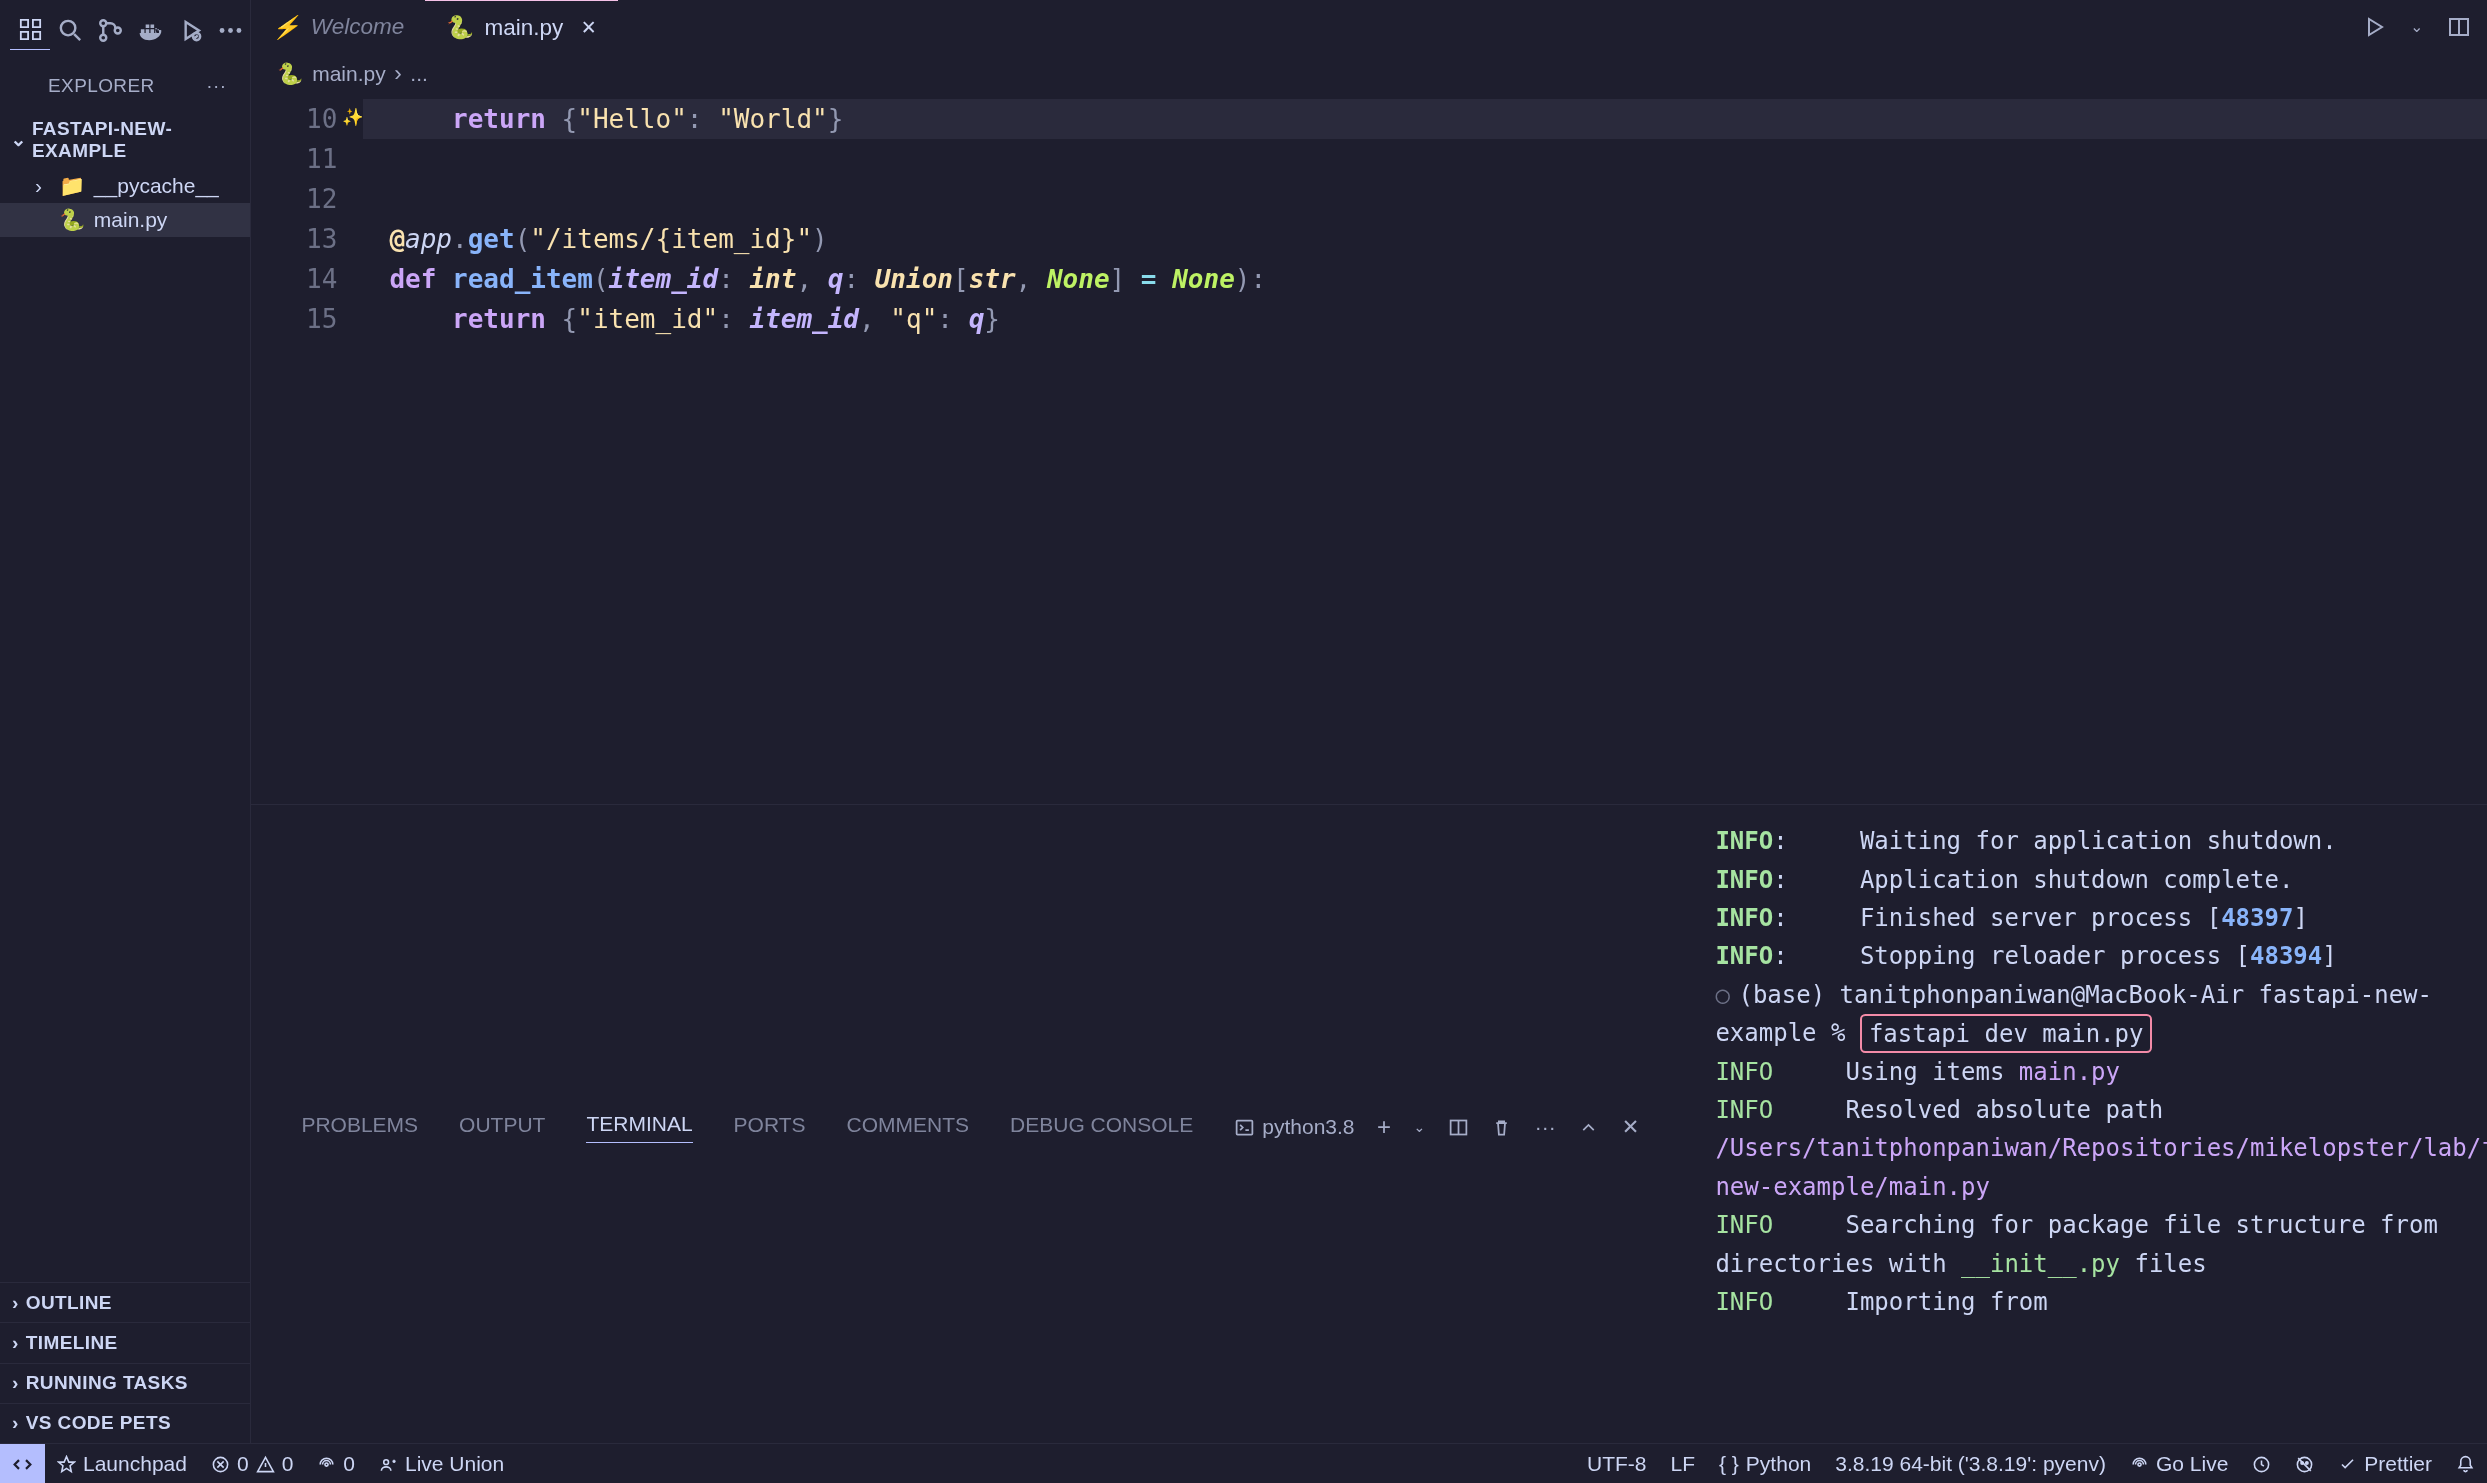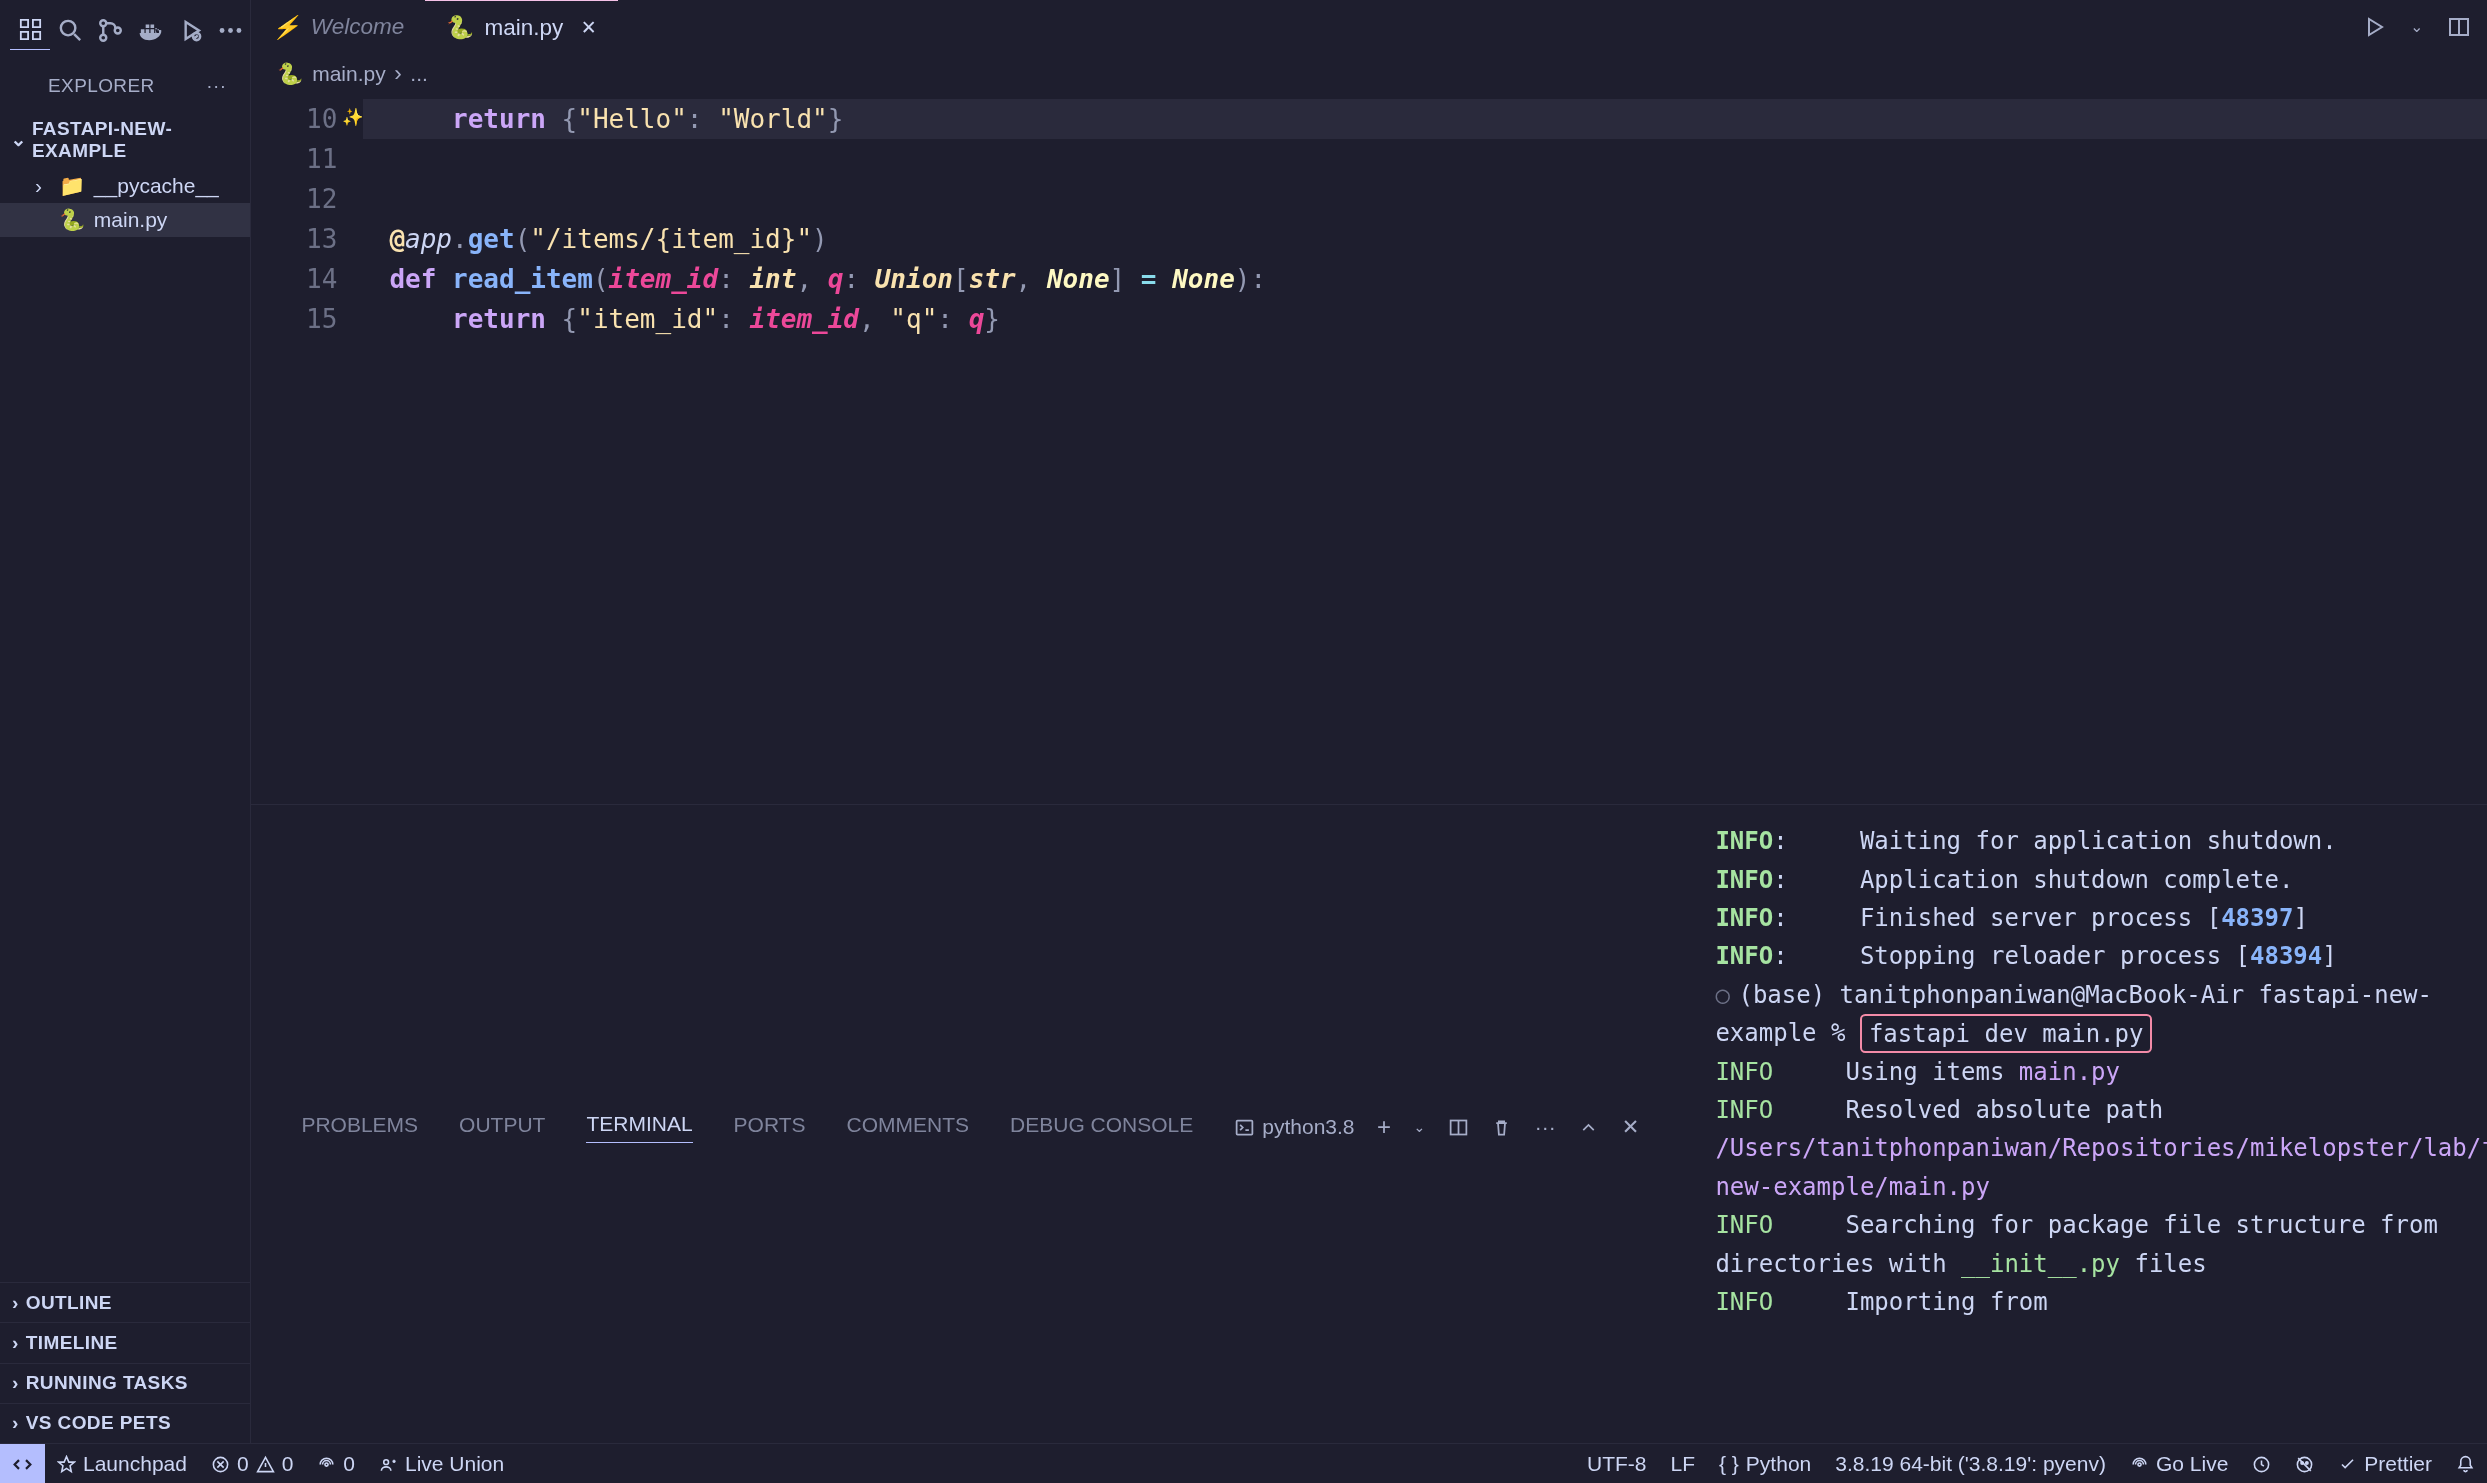--- a/index.html
+++ b/index.html
@@ -155,27 +155,27 @@
 .code-line.highlighted { background: #2a2a3c; }
 .sparkle {
   position: absolute;
   left: -21px;
   top: 5.2px;
   font-size: 17.3px;
 }
 .kw { color: #cba6f7; font-weight: bold; }
 .fn { color: #89b4fa; font-weight: bold; }
 .str { color: #f9e2af; }
-.param { color: #ec4899; font-style: italic; font-weight: bold;}
+.param { color: #c4b5fd; font-style: italic; font-weight: bold;}
 .type { color: #f9e2af; font-style: italic; font-weight: bold;}
 .deco-at { color: #f9e2af; font-weight: bold;}
 .deco-name { color: #89b4fa; font-weight: bold;}
 .punct { color: #9399b2; }
 .op { color: #89dceb; font-weight: bold; }
-.none-lit { color: #fef9c3; font-style: italic; font-weight:bold;}
+.none-lit { color: #bef264; font-style: italic; font-weight:bold;}
 .var { color: #cdd6f4; font-style: italic; }
 .minimap {
   position: absolute;
   right: 0;
   top: 0;
   width: 17.3px;
   height: 100%;
   background: #1e1e2e;
 }
 

